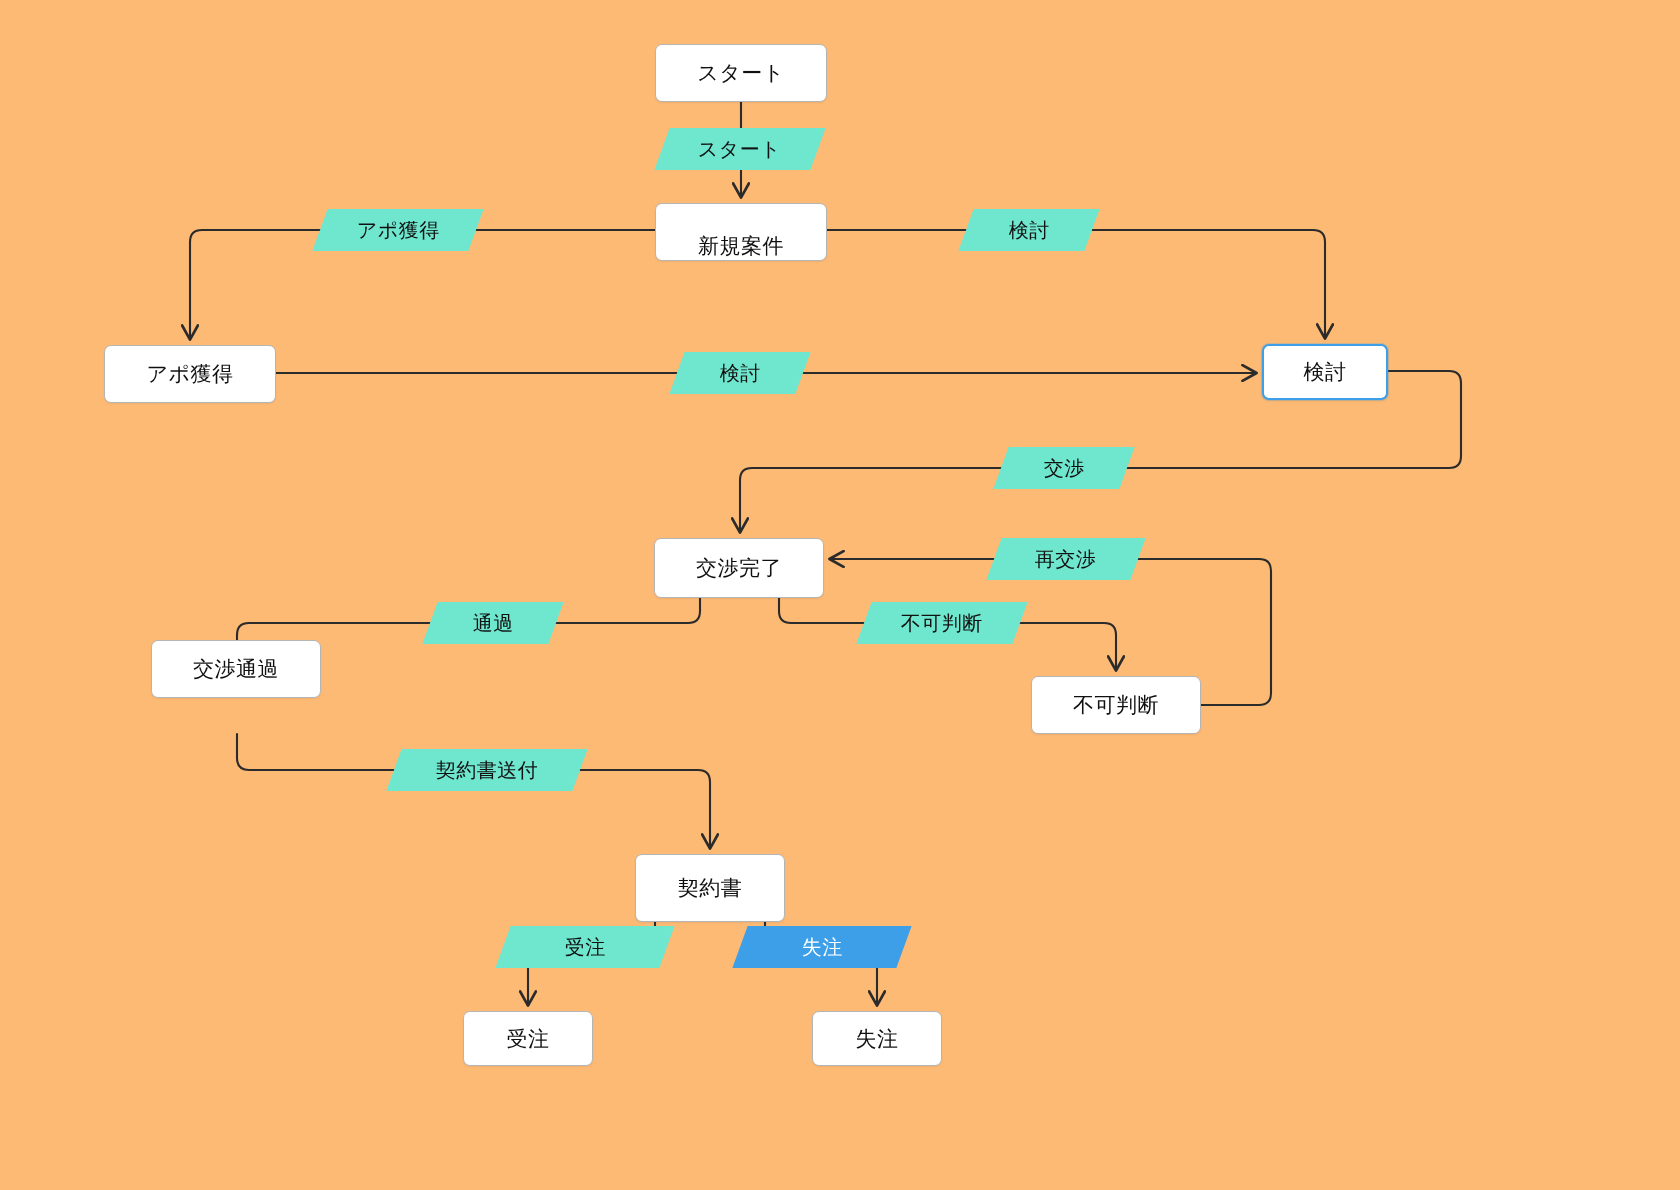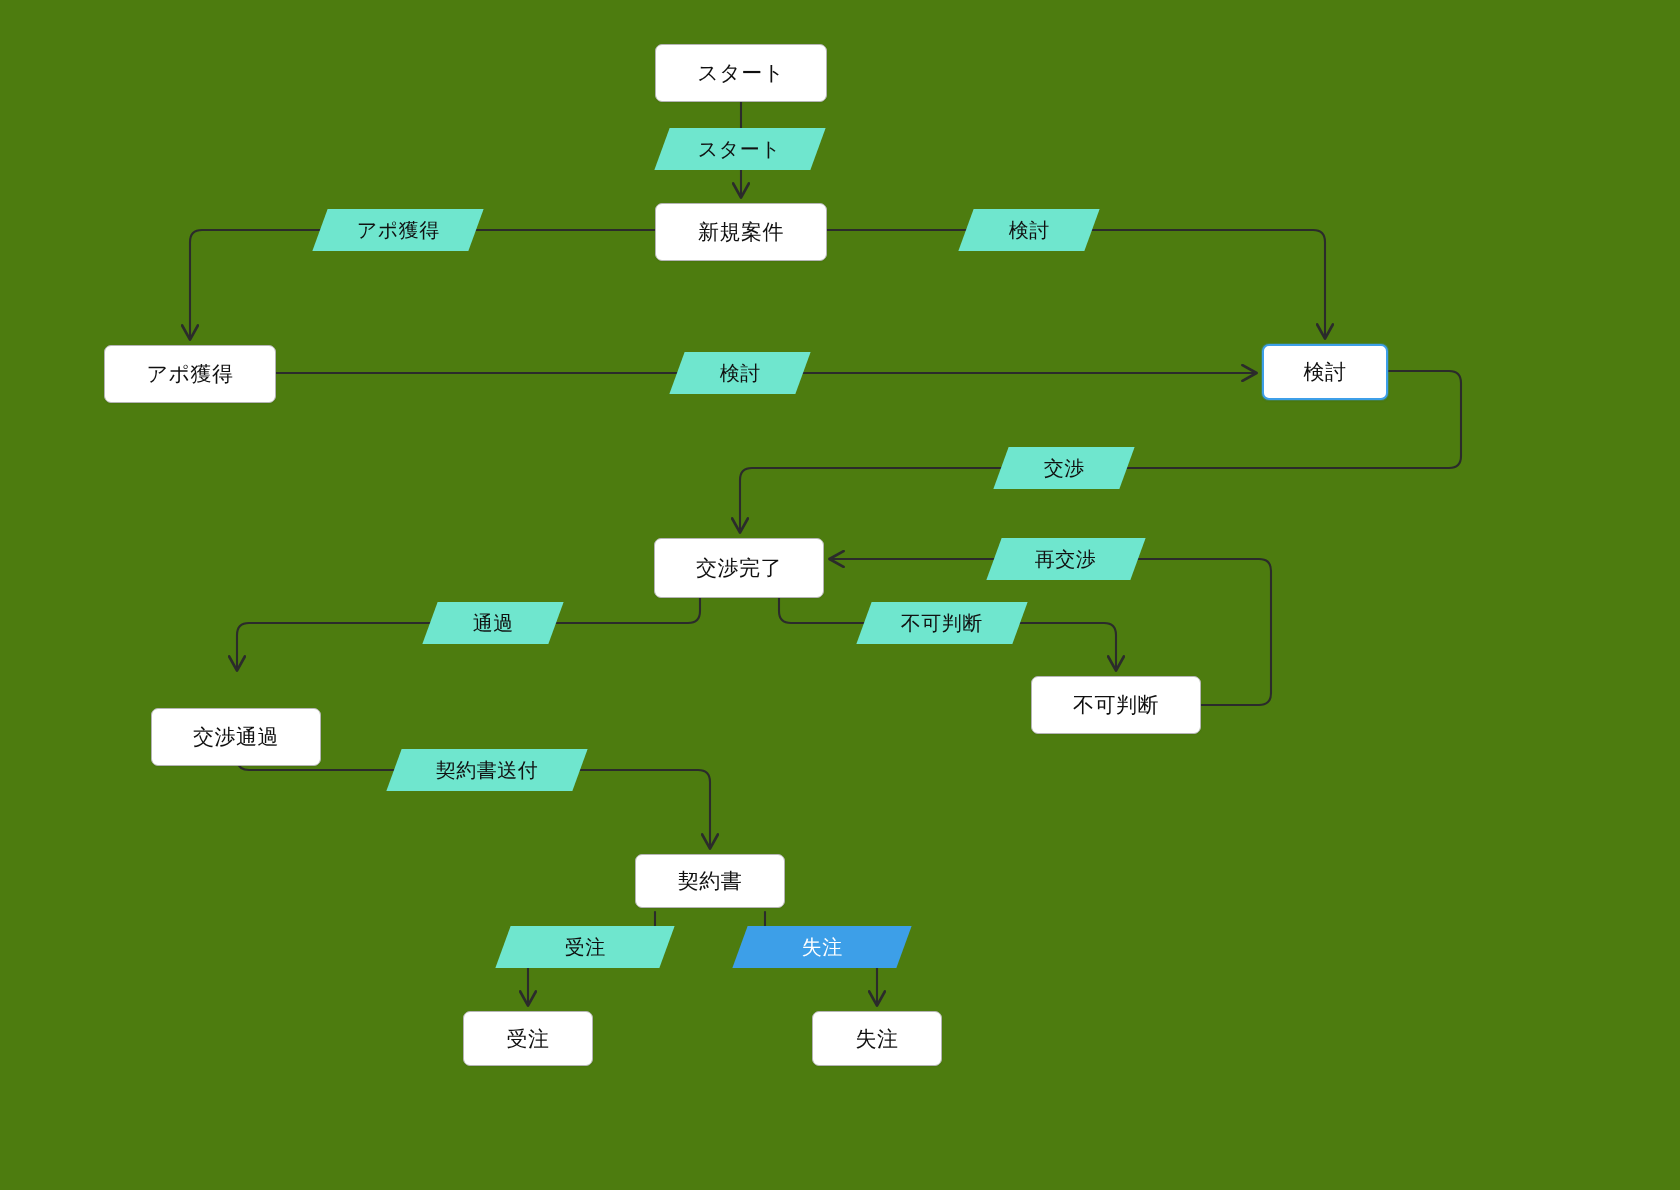--- a/index.html
+++ b/index.html
@@ -4,21 +4,21 @@
 <style>
   html, body {
     margin: 0;
     padding: 0;
     background: #f7f7f7;
   }
   #canvas {
     position: relative;
     width: 1680px;
     height: 1190px;
-    background: #4d7c0f;
+    background: #fdba74;
     font-family: "DejaVu Sans", "Liberation Sans", sans-serif;
     overflow: hidden;
   }
   #edges {
     position: absolute;
     left: 0;
     top: 0;
     width: 1680px;
     height: 1190px;
     pointer-events: none;
@@ -112,45 +112,45 @@
 
       <path d="M765,912 L765,926"></path>
       <path d="M877,968 L877,1004" marker-end="url(#arw)"></path>
     </g>
   </svg>
 
   <div class="node" style="left:655px; top:44px; width:172px; height:58px;">
     <span>スタート</span>
   </div>
 
-  <div class="node" style="left:655px; top:203px; width:172px; height:58px;">
+  <div class="node" style="left:655px; top:203px; width:172px; height:58px;align-items:flex-end;">
     <span>新規案件</span>
   </div>
 
   <div class="node" style="left:104px; top:345px; width:172px; height:58px;">
     <span>アポ獲得</span>
   </div>
 
   <div class="node selected" style="left:1262px; top:344px; width:126px; height:56px;">
     <span>検討</span>
   </div>
 
   <div class="node" style="left:654px; top:538px; width:170px; height:60px;">
     <span>交渉完了</span>
   </div>
 
-  <div class="node" style="left:151px; top:708px; width:170px; height:58px;">
+  <div class="node" style="left:151px; top:640px; width:170px; height:58px;">
     <span>交渉通過</span>
   </div>
 
   <div class="node" style="left:1031px; top:676px; width:170px; height:58px;">
     <span>不可判断</span>
   </div>
 
-  <div class="node" style="left:635px; top:854px; width:150px; height:54px;">
+  <div class="node" style="left:635px; top:854px; width:150px; height:68px;">
     <span>契約書</span>
   </div>
 
   <div class="node" style="left:463px; top:1011px; width:130px; height:55px;">
     <span>受注</span>
   </div>
 
   <div class="node" style="left:812px; top:1011px; width:130px; height:55px;">
     <span>失注</span>
   </div>

